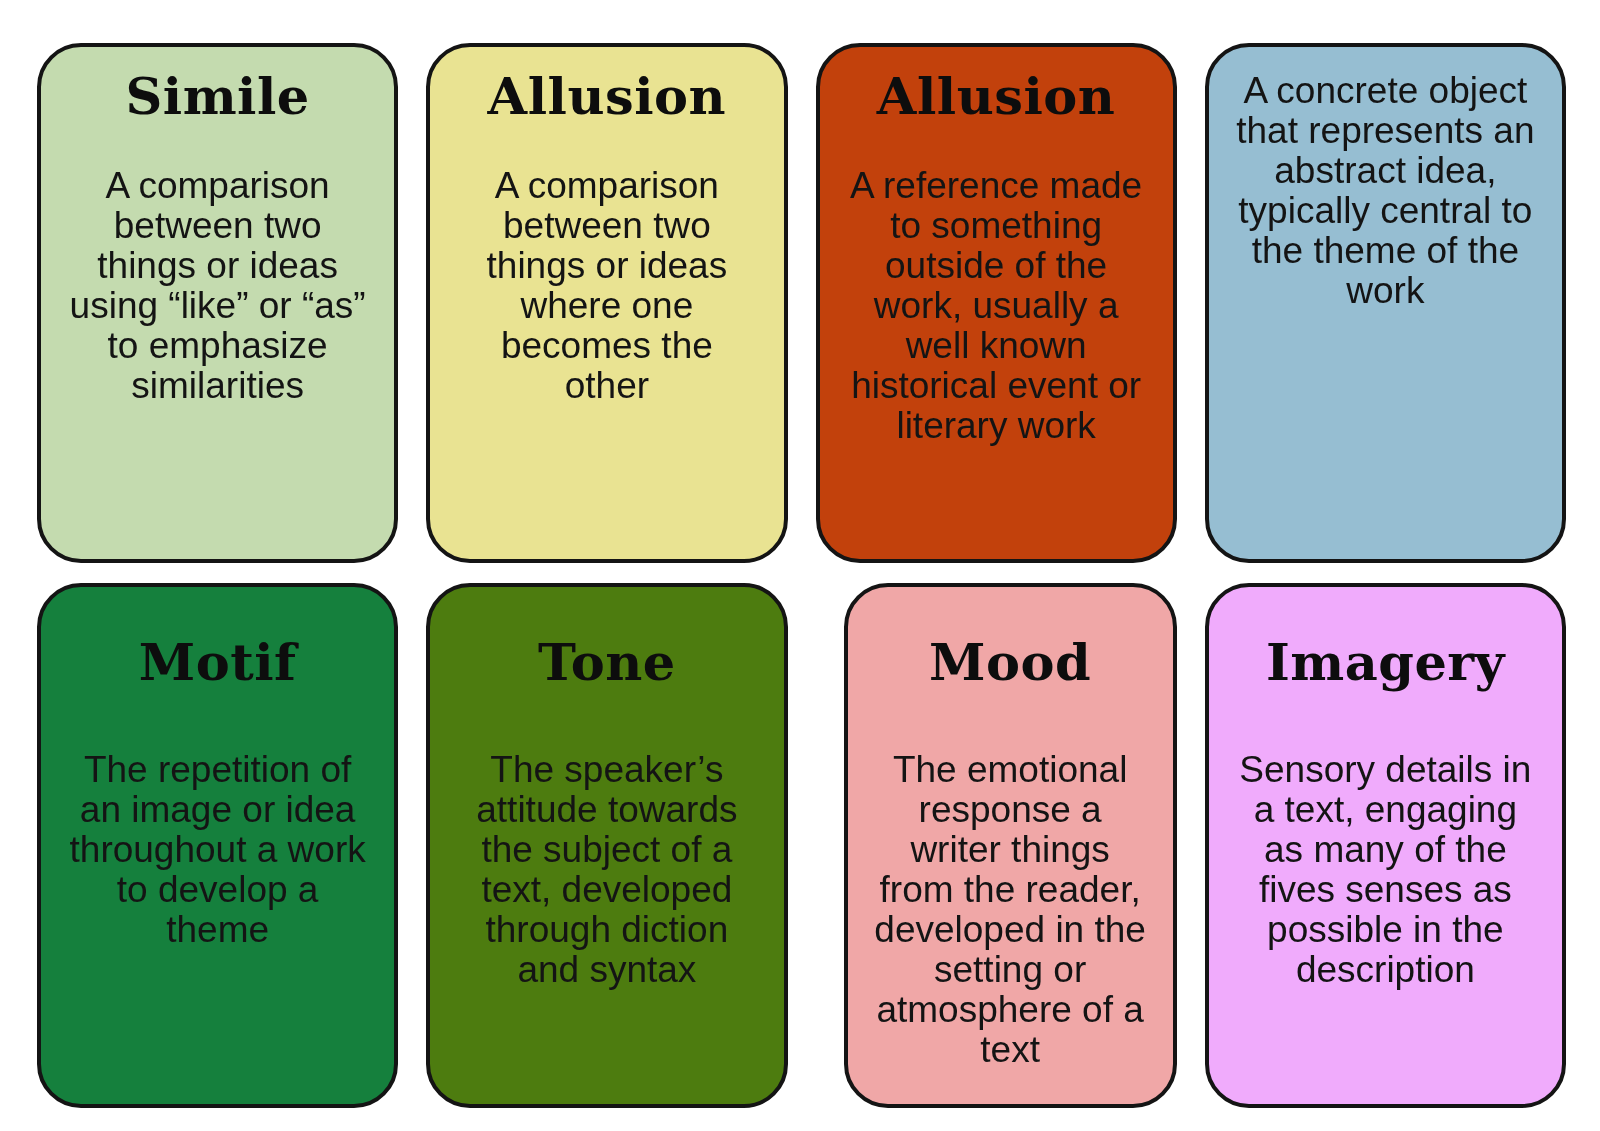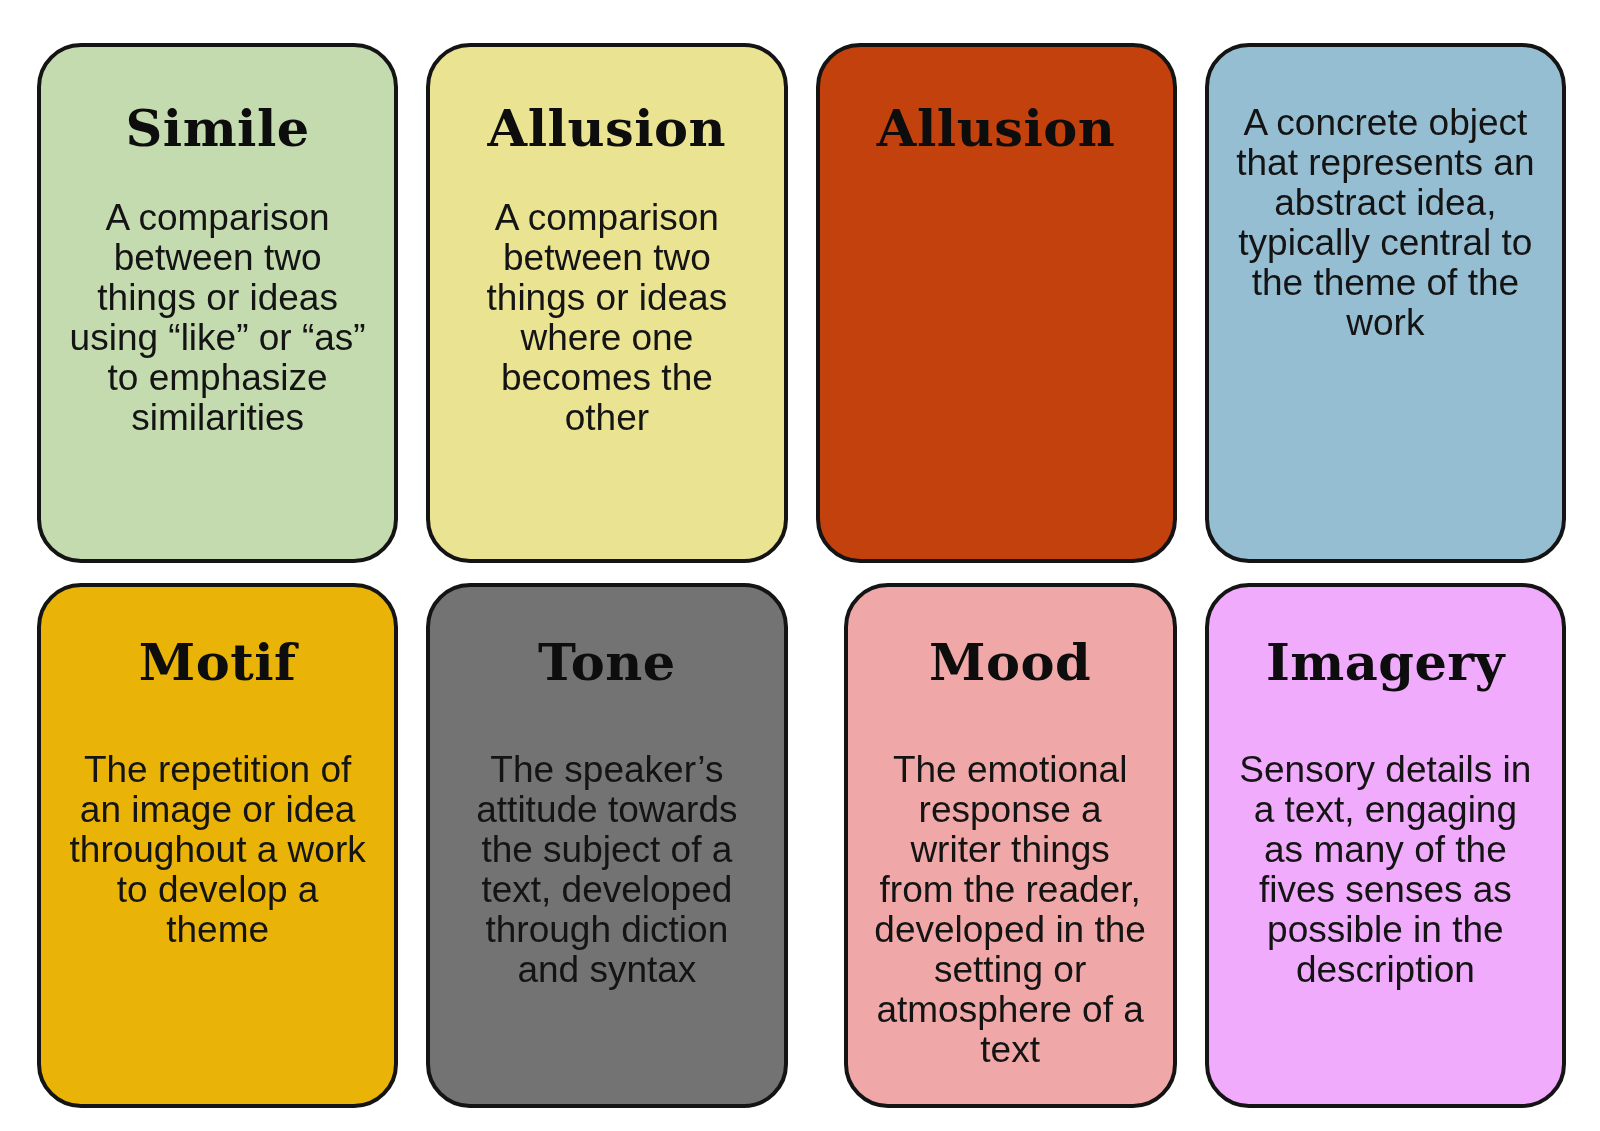--- a/index.html
+++ b/index.html
@@ -33,21 +33,21 @@
     border: 4px solid #141414;
     border-radius: 44px;
     display: flex;
     flex-direction: column;
     align-items: center;
     overflow: hidden;
     padding: 0 22px;
   }
 
   
-  .row-1 { padding-top: 56px; }
+  .row-1 { padding-top: 24px; }
   .row-1 .card-title { margin-bottom: 44px; }
 
   
   .row-2 { padding-top: 50px; }
   .row-2 .card-title { margin-bottom: 62px; }
 
   .card-title {
     font-family: "DejaVu Serif", "Liberation Serif", serif;
     font-weight: 700;
     font-size: 51px;
@@ -80,32 +80,33 @@
       <div class="card-body">A comparison between two things or ideas using “like” or “as” to emphasize similarities</div>
     </div>
 
     <div class="card row-1" style="background: rgb(233, 227, 146); border-color: rgb(20, 20, 20);">
       <div class="card-title">Allusion</div>
       <div class="card-body">A comparison between two things or ideas where one becomes the other</div>
     </div>
 
     <div class="card row-1" style="background: #c2410c; border-color: rgb(20, 20, 20);">
       <div class="card-title">Allusion</div>
+      <div class="card-body">A reference made to something outside of the work, usually a well known historical event or literary work</div>
     </div>
 
     <div class="card row-1" style="background: rgb(150, 190, 210); border-color: rgb(20, 20, 20);">
       <div class="card-body">A concrete object that represents an abstract idea, typically central to the theme of the work</div>
     </div>
 
-    <div class="card row-2" style="background: #eab308; border-color: rgb(20, 20, 20);">
+    <div class="card row-2" style="background: #15803d; border-color: rgb(20, 20, 20);">
       <div class="card-title">Motif</div>
       <div class="card-body">The repetition of an image or idea throughout a work to develop a theme</div>
     </div>
 
-    <div class="card row-2" style="background: #737373; border-color: rgb(20, 20, 20);">
+    <div class="card row-2" style="background: #4d7c0f; border-color: rgb(20, 20, 20);">
       <div class="card-title">Tone</div>
       <div class="card-body">The speaker’s attitude towards the subject of a text, developed through diction and syntax</div>
     </div>
 
     <div class="card row-2" style="background: rgb(240, 167, 167); border-color: rgb(20, 20, 20); margin-left: 28px;">
       <div class="card-title">Mood</div>
       <div class="card-body">The emotional response a writer things from the reader, developed in the setting or atmosphere of a text</div>
     </div>
 
     <div class="card row-2" style="background: #f0abfc; border-color: rgb(20, 20, 20);">

